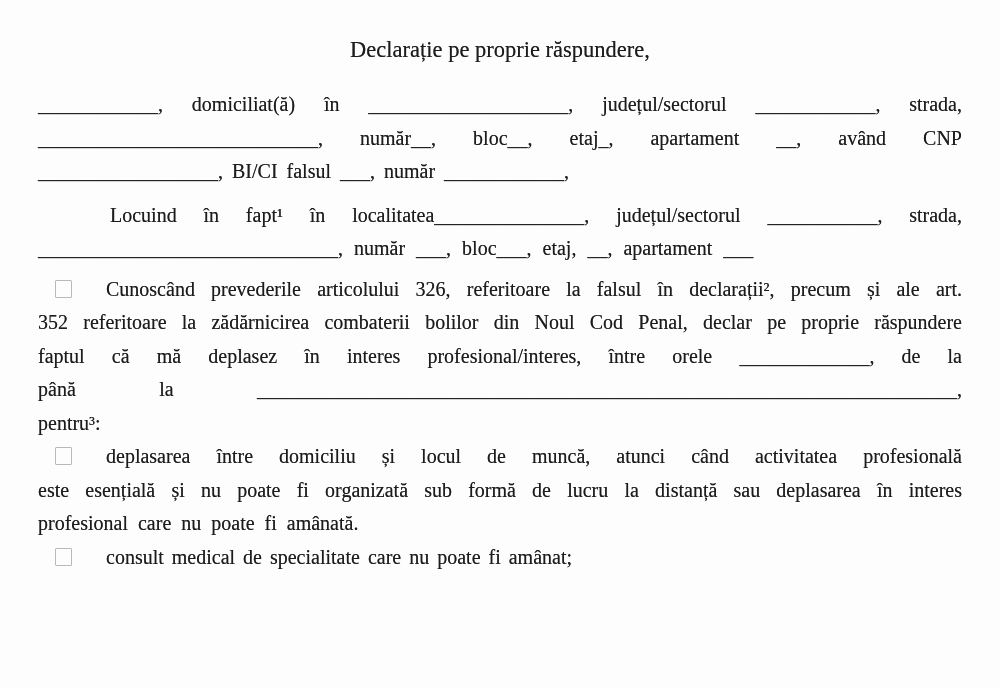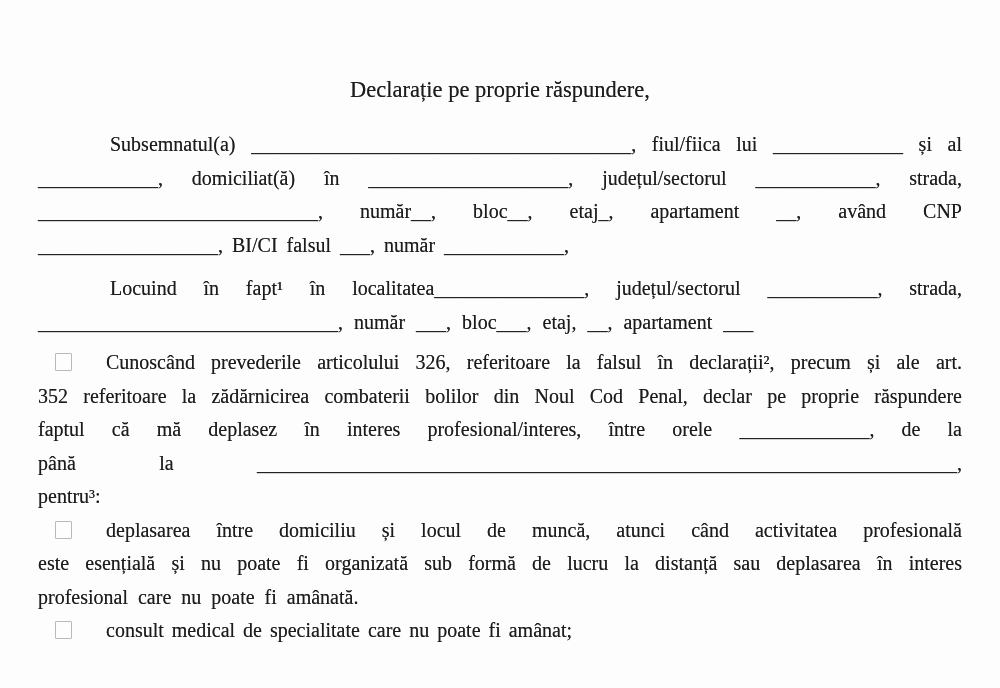--- a/index.html
+++ b/index.html
@@ -1,21 +1,21 @@
 <!DOCTYPE html>
 <html><head>
 <meta charset="utf-8">
 <style>
   html,body{margin:0;padding:0;}
   body{
     width:1000px;height:688px;overflow:hidden;background:#ffffff;
   }
   .page{
     box-sizing:border-box;width:1000px;height:688px;
-    padding:74px 38px 0 38px;background:#fdfdfd;
+    padding:34px 38px 0 38px;background:#fdfdfd;
     font-family:"Liberation Serif", serif;
     font-size:20px;color:#1c1c1c;
     text-shadow:0 0 0.5px rgba(40,40,40,0.65);
   }
   .doc-title{
     text-align:center;font-size:22.5px;line-height:32px;
     font-weight:400;margin:0;
   }
   .para{margin:0;padding:0;}
   .line{
@@ -42,21 +42,20 @@
   }
 </style>
 </head>
 <body>
 
 <div class="page">
 
   <h1 class="doc-title">Declarație pe proprie răspundere,</h1>
 
   <div class="para mt22">
-    <div class="line indent">Subsemnatul(a) ______________________________________, fiul/fiica lui _____________ și al</div>
     <div class="line">____________, domiciliat(ă) în ____________________, județul/sectorul ____________, strada,</div>
     <div class="line">____________________________, număr__, bloc__, etaj_, apartament __, având CNP</div>
     <div class="line left ws4">__________________, BI/CI falsul ___, număr ____________,</div>
   </div>
 
   <div class="para mt10">
     <div class="line indent">Locuind în fapt¹ în localitatea_______________, județul/sectorul ___________, strada,</div>
     <div class="line left ws6">______________________________, număr ___, bloc___, etaj, __, apartament ___</div>
   </div>
 

